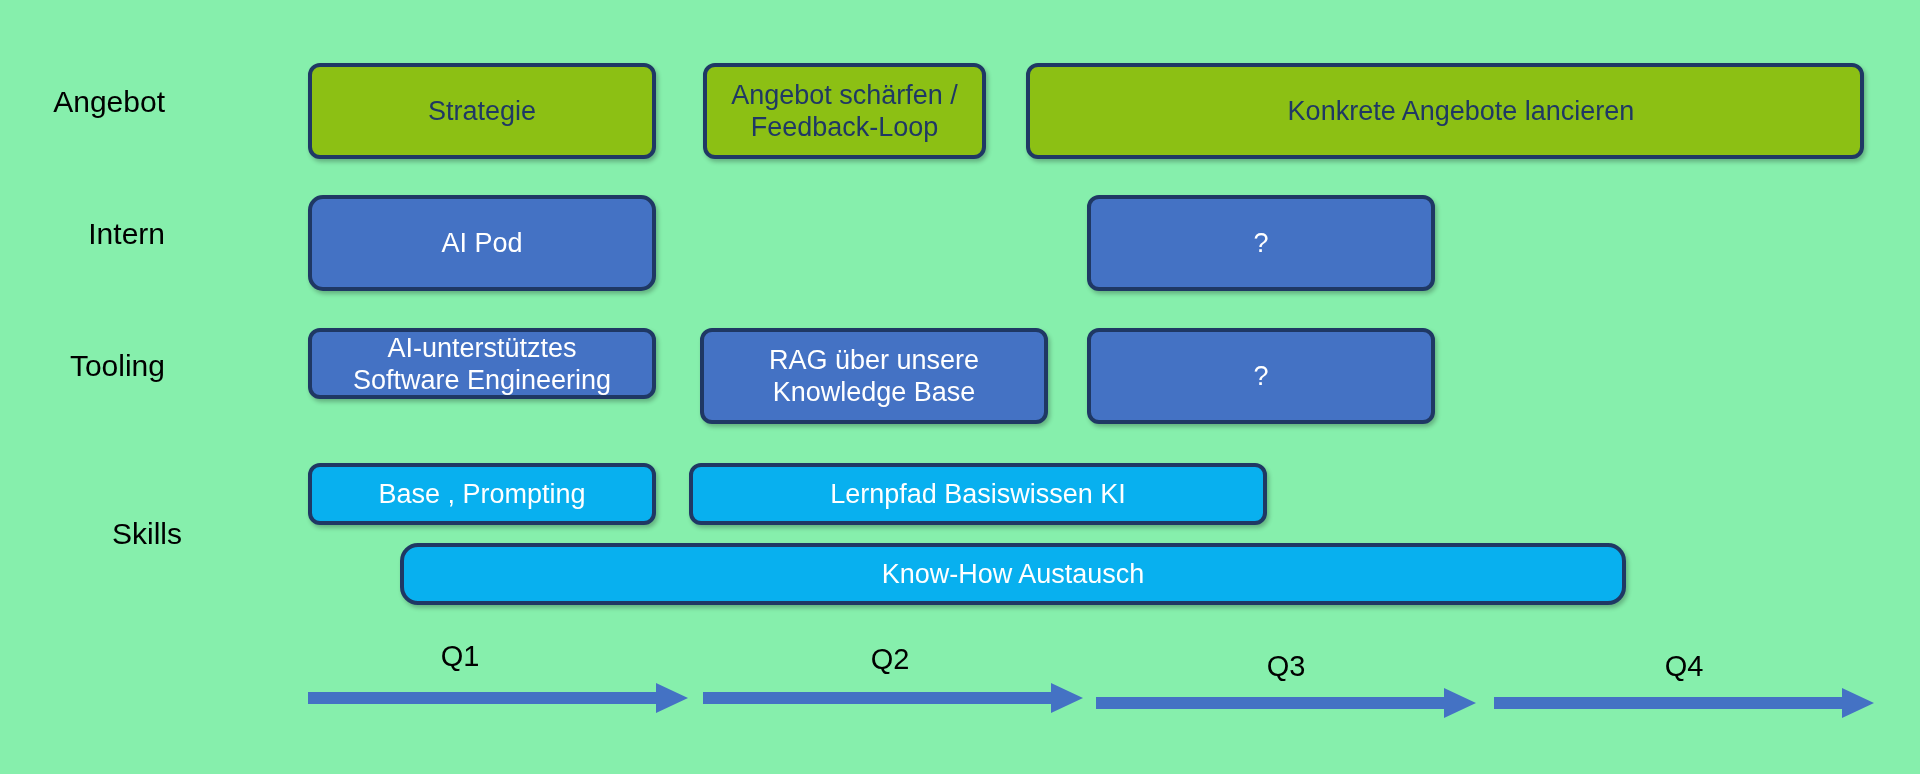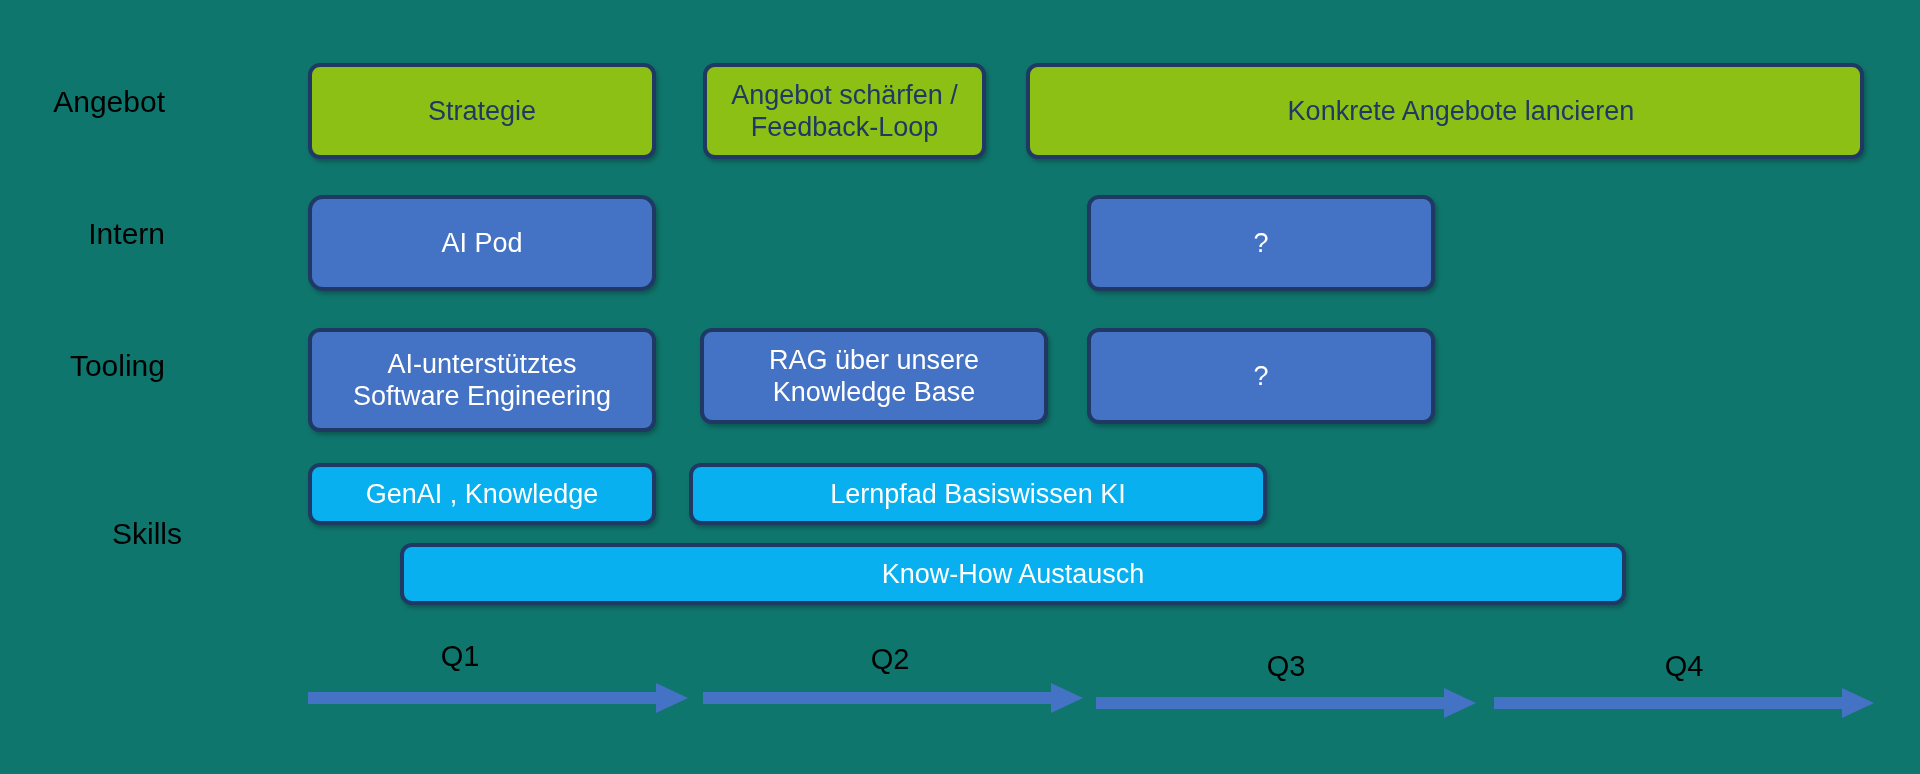--- a/index.html
+++ b/index.html
@@ -9,21 +9,21 @@
     background: #ffffff;
   }
   body {
     font-family: "Liberation Sans", sans-serif;
     -webkit-font-smoothing: antialiased;
   }
   #canvas {
     position: relative;
     width: 1920px;
     height: 774px;
-    background: #0f766e;
+    background: #86efac;
     overflow: hidden;
   }
 
   
   .row-label {
     position: absolute;
     color: #000000;
     font-size: 30px;
     line-height: 34px;
     text-align: right;
@@ -110,43 +110,43 @@
 
   <div class="box blue" style="left:308px; top:195px; width:348px; height:96px;border-radius:15px;">
     <span class="box-text">AI Pod</span>
   </div>
 
 
   <div class="box blue" style="left:1087px; top:195px; width:348px; height:96px;">
     <span class="box-text">?</span>
   </div>
 
-  <div class="box blue" style="left:308px; top:328px; width:348px; height:104px;">
+  <div class="box blue" style="left:308px; top:328px; width:348px; height:71px;">
     <span class="box-text">AI-unterstütztes
 Software Engineering</span>
   </div>
 
   <div class="box blue" style="left:700px; top:328px; width:348px; height:96px;">
     <span class="box-text">RAG über unsere
 Knowledge Base</span>
   </div>
 
   <div class="box blue" style="left:1087px; top:328px; width:348px; height:96px;">
     <span class="box-text">?</span>
   </div>
 
   <div class="box cyan" style="left:308px; top:463px; width:348px; height:62px;">
-    <span class="box-text">GenAI , Knowledge</span>
+    <span class="box-text">Base , Prompting</span>
   </div>
 
   <div class="box cyan" style="left:689px; top:463px; width:578px; height:62px;">
     <span class="box-text">Lernpfad Basiswissen KI</span>
   </div>
 
-  <div class="box cyan" style="left:400px; top:543px; width:1226px; height:62px;">
+  <div class="box cyan" style="left:400px; top:543px; width:1226px; height:62px;border-radius:18px;">
     <span class="box-text">Know-How Austausch</span>
   </div>
 
   <div class="q-label" style="left:380px; top:640px; width:160px;">Q1</div>
 
   <div class="q-label" style="left:810px; top:643px; width:160px;">Q2</div>
 
   <div class="q-label" style="left:1206px; top:650px; width:160px;">Q3</div>
 
   <div class="q-label" style="left:1604px; top:650px; width:160px;">Q4</div>

